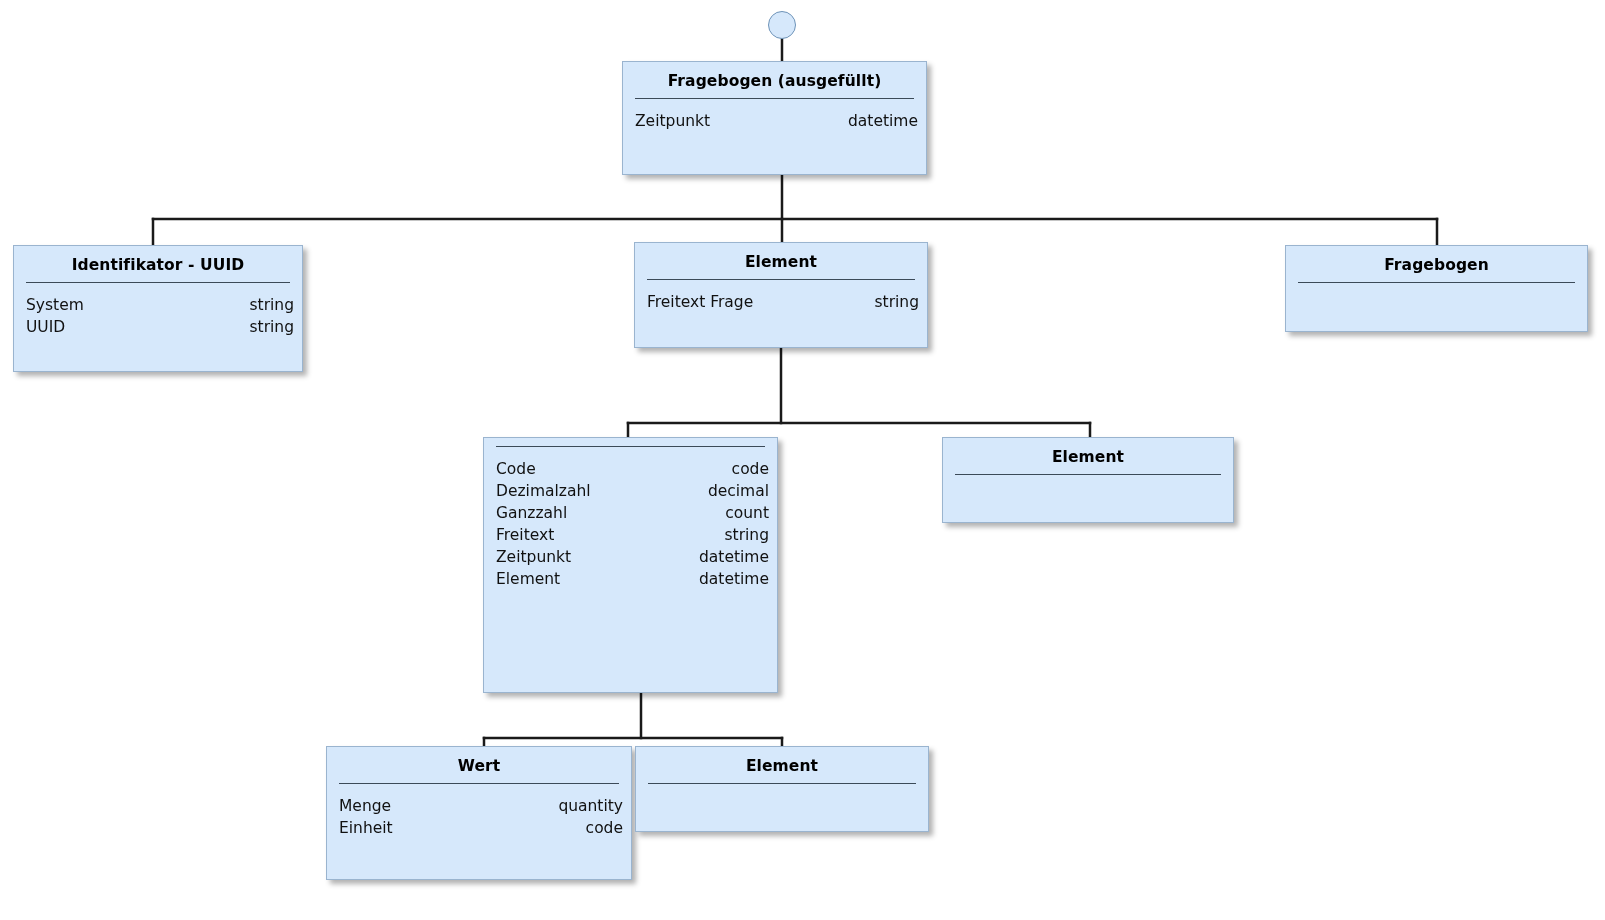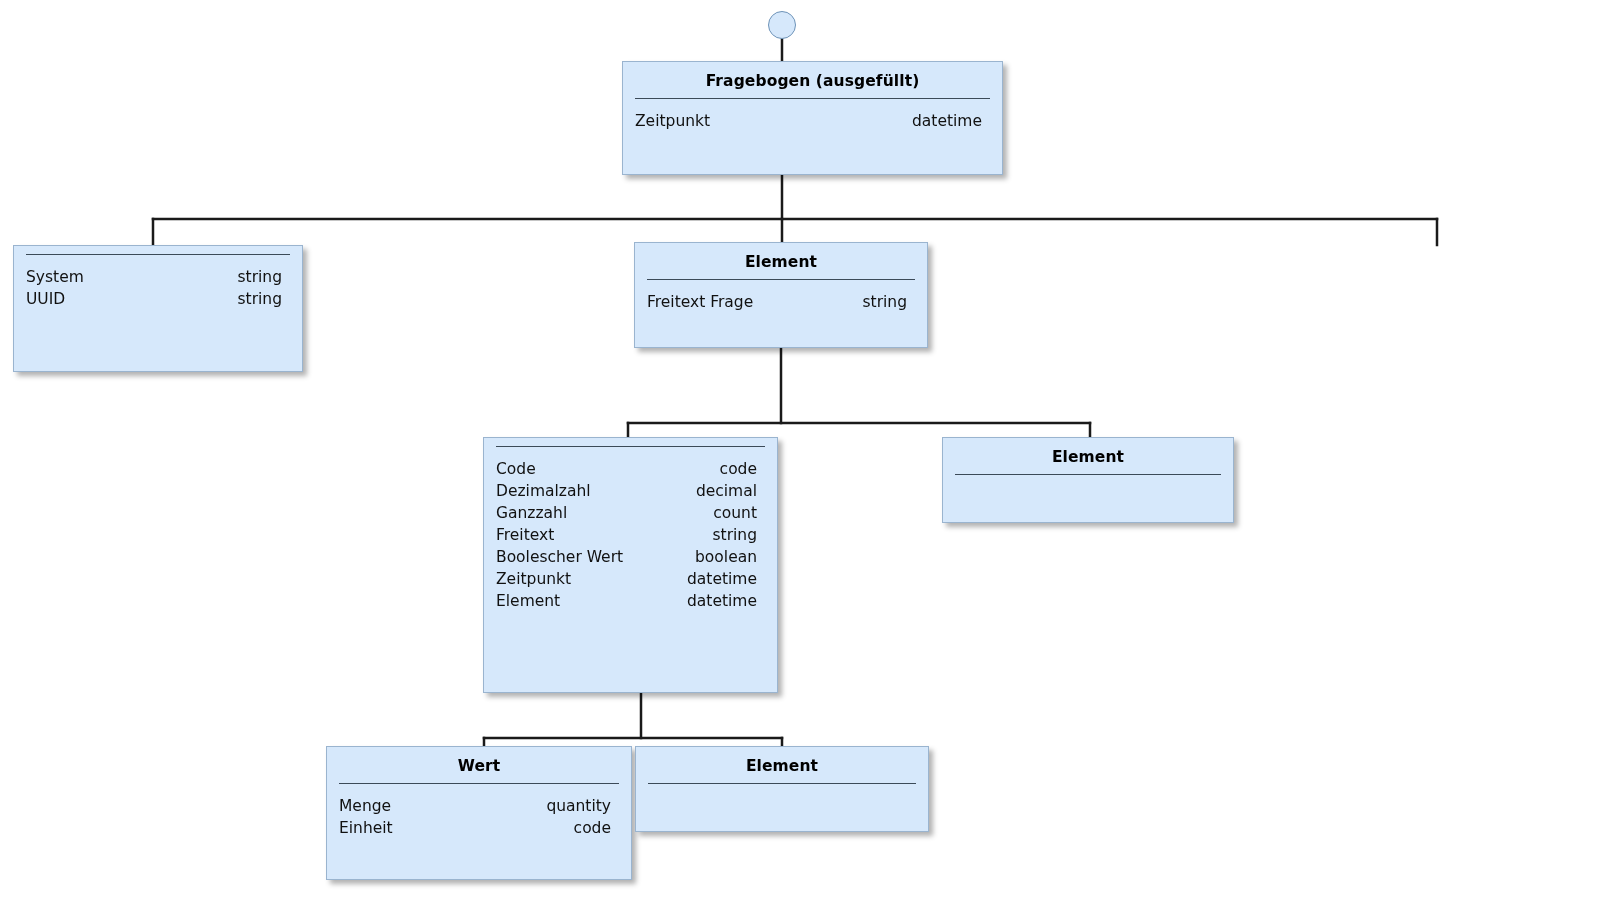--- a/index.html
+++ b/index.html
@@ -50,21 +50,21 @@
     padding: 10px 10px 0 10px;
     letter-spacing: 0.1px;
     white-space: nowrap;
   }
   .uml-class .title-rule {
     height: 0;
     border-top: 1px solid #3b4a58;
     margin: 8px 12px 0 12px;
   }
   .uml-class .attr-list {
-    padding: 11px 20px 10px 12px;
+    padding: 11px 8px 10px 12px;
   }
   .uml-class .attr-row {
     display: flex;
     justify-content: space-between;
     align-items: baseline;
     font-size: 15.5px;
     line-height: 22px;
     color: #111111;
     white-space: nowrap;
   }
@@ -121,32 +121,33 @@
 
       <line x1="484" y1="738" x2="782" y2="738"></line>
 
       <line x1="484" y1="738" x2="484" y2="746"></line>
       <line x1="782" y1="738" x2="782" y2="746"></line>
     </g>
   </svg>
 
   <div id="start-node" style="left:768px; top:11px;"></div>
 
-  <div class="uml-class" style="left:622px; top:61px; width:381px; height:114px;">
+  <div class="uml-class" style="left:622px; top:61px; width:305px; height:114px;">
     <div class="class-title">Fragebogen (ausgefüllt)</div>
     <div class="title-rule"></div>
     <div class="attr-list">
       <div class="attr-row">
         <span class="attr-name">Zeitpunkt</span>
         <span class="attr-type">datetime</span>
       </div>
     </div>
   </div>
 
   <div class="uml-class" style="left:13px; top:245px; width:290px; height:127px;">
+    <div class="class-title">Identifikator - UUID</div>
     <div class="title-rule"></div>
     <div class="attr-list">
       <div class="attr-row">
         <span class="attr-name">System</span>
         <span class="attr-type">string</span>
       </div>
       <div class="attr-row">
         <span class="attr-name">UUID</span>
         <span class="attr-type">string</span>
       </div>
@@ -157,20 +158,25 @@
     <div class="class-title">Element</div>
     <div class="title-rule"></div>
     <div class="attr-list">
       <div class="attr-row">
         <span class="attr-name">Freitext Frage</span>
         <span class="attr-type">string</span>
       </div>
     </div>
   </div>
 
+  <div class="uml-class empty-body" style="left:1285px; top:245px; width:303px; height:87px;">
+    <div class="class-title">Fragebogen</div>
+    <div class="title-rule"></div>
+    <div class="attr-list"></div>
+  </div>
 
   <div class="uml-class" style="left:483px; top:437px; width:295px; height:256px;">
     <div class="title-rule"></div>
     <div class="attr-list">
       <div class="attr-row">
         <span class="attr-name">Code</span>
         <span class="attr-type">code</span>
       </div>
       <div class="attr-row">
         <span class="attr-name">Dezimalzahl</span>
@@ -178,24 +184,20 @@
       </div>
       <div class="attr-row">
         <span class="attr-name">Ganzzahl</span>
         <span class="attr-type">count</span>
       </div>
       <div class="attr-row">
         <span class="attr-name">Freitext</span>
         <span class="attr-type">string</span>
       </div>
       <div class="attr-row">
-        <span class="attr-name">Boolescher Wert</span>
-        <span class="attr-type">boolean</span>
-      </div>
-      <div class="attr-row">
         <span class="attr-name">Zeitpunkt</span>
         <span class="attr-type">datetime</span>
       </div>
       <div class="attr-row">
         <span class="attr-name">Element</span>
         <span class="attr-type">datetime</span>
       </div>
     </div>
   </div>
 

